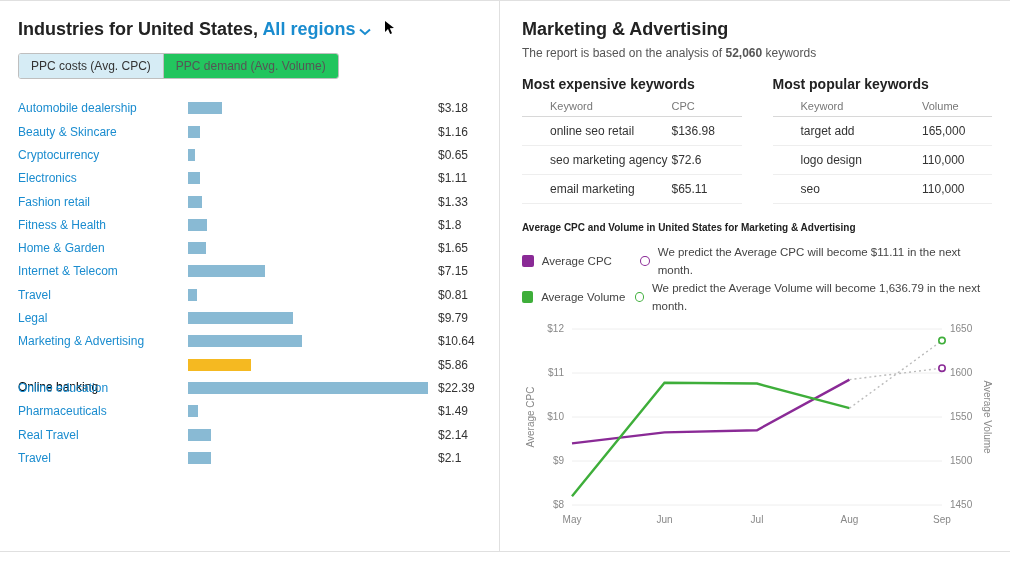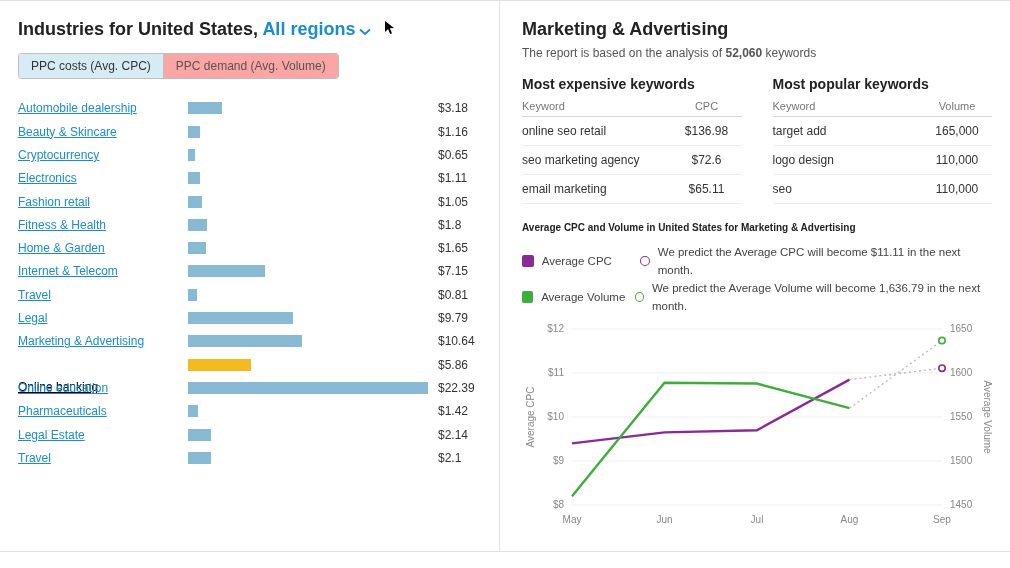--- a/index.html
+++ b/index.html
@@ -13,46 +13,46 @@
   .right { width:510px; padding:18px 18px 20px 22px; }
 
   .hdr { font-size:18px; font-weight:600; color:#222; margin-bottom:12px; }
   .hdr .region { color:#1a8ccf; font-weight:600; cursor:pointer; }
   .chev { display:inline-block; margin-left:4px; vertical-align:middle; }
   .chev svg { stroke:#1a8ccf; }
   .cursor-icon { margin-left:8px; }
 
   .toggle { display:inline-flex; border:1px solid #bfbfbf; border-radius:3px;
             overflow:hidden; margin-bottom:18px; }
-  .toggle .tab { padding:5px 12px; font-size:12px; color:#555; background:#fca5a5; cursor:pointer; }
+  .toggle .tab { padding:5px 12px; font-size:12px; color:#555; background:#22c55e; cursor:pointer; }
   .toggle .tab.active { background:#d6ecf5; color:#333; }
   .toggle .tab + .tab { border-left:1px solid #bfbfbf; }
 
   .bars { }
   .row { display:flex; align-items:center; height:23.3px; }
-  .row .label { width:170px; font-size:12px; color:#1a8ccf; cursor:pointer;text-decoration:underline; }
+  .row .label { width:170px; font-size:12px; color:#1a8ccf; cursor:pointer; }
   .row.sel .label { color:#000000; font-weight:500;margin-top:44px; }
   .row .track { width:240px; position:relative; height:16px; }
   .row .bar { position:absolute; left:0; top:2px; height:12px; background:#89bad4; }
   .row.sel .bar { background:#f5b921; }
   .row .val { margin-left:10px; font-size:12px; color:#333; }
 
   .right .title { font-size:18px; font-weight:600; color:#222; margin-bottom:6px; }
   .right .sub { font-size:12px; color:#555; margin-bottom:16px; }
   .right .sub b { font-weight:700; }
 
   .tables { display:flex; gap:31px; }
   .tbl { flex:1; }
   .tbl h4 { margin:0 0 8px 0; font-size:14px; font-weight:600; color:#222; }
   .thead { display:flex; font-size:11px; color:#777;
            border-bottom:1px solid #d8d8d8; padding-bottom:4px; }
   .trow { display:flex; font-size:12px; color:#333; padding:7px 0;
           border-bottom:1px solid #eee; }
-  .c1 { flex:1; }
-  .c2 { width:70px; text-align:center; }
+  .c1 { flex:1;margin-left:28px; }
+  .c2 { width:70px; text-align:left; }
 
   .chart-title { font-size:10px; font-weight:600; color:#222; margin:18px 0 10px; }
   .legend { font-size:11.5px; color:#444; line-height:18px; }
   .legend .lrow { display:flex; align-items:center; gap:8px; }
   .legend .sw { width:12px; height:12px; border-radius:2px; }
   .sw.cpc { background:#8a2a96; }
   .sw.vol { background:#3eae3a; }
   .legend .ring { width:10px; height:10px; border-radius:50%; border:1.5px solid; display:inline-block; }
   .ring.cpc { border-color:#8a2a96; }
   .ring.vol { border-color:#3eae3a; }
@@ -111,21 +111,21 @@
           <div class="track">
             <div class="bar" style="width:4.957570343903528%"></div>
           </div>
           <div class="val">$1.11</div>
         </div>
         <div class="row">
           <div class="label">Fashion retail</div>
           <div class="track">
             <div class="bar" style="width:5.94015185350603%"></div>
           </div>
-          <div class="val">$1.05</div>
+          <div class="val">$1.33</div>
         </div>
         <div class="row">
           <div class="label">Fitness &amp; Health</div>
           <div class="track">
             <div class="bar" style="width:8.039303260384099%"></div>
           </div>
           <div class="val">$1.8</div>
         </div>
         <div class="row">
           <div class="label">Home &amp; Garden</div>
@@ -174,24 +174,24 @@
           <div class="track">
             <div class="bar" style="width:100%"></div>
           </div>
           <div class="val">$22.39</div>
         </div>
         <div class="row">
           <div class="label">Pharmaceuticals</div>
           <div class="track">
             <div class="bar" style="width:3.974988834301027%"></div>
           </div>
-          <div class="val">$1.42</div>
-        </div>
-        <div class="row">
-          <div class="label">Legal Estate</div>
+          <div class="val">$1.49</div>
+        </div>
+        <div class="row">
+          <div class="label">Real Travel</div>
           <div class="track">
             <div class="bar" style="width:9.557838320678874%"></div>
           </div>
           <div class="val">$2.14</div>
         </div>
         <div class="row">
           <div class="label">Travel</div>
           <div class="track">
             <div class="bar" style="width:9.379187137114783%"></div>
           </div>

